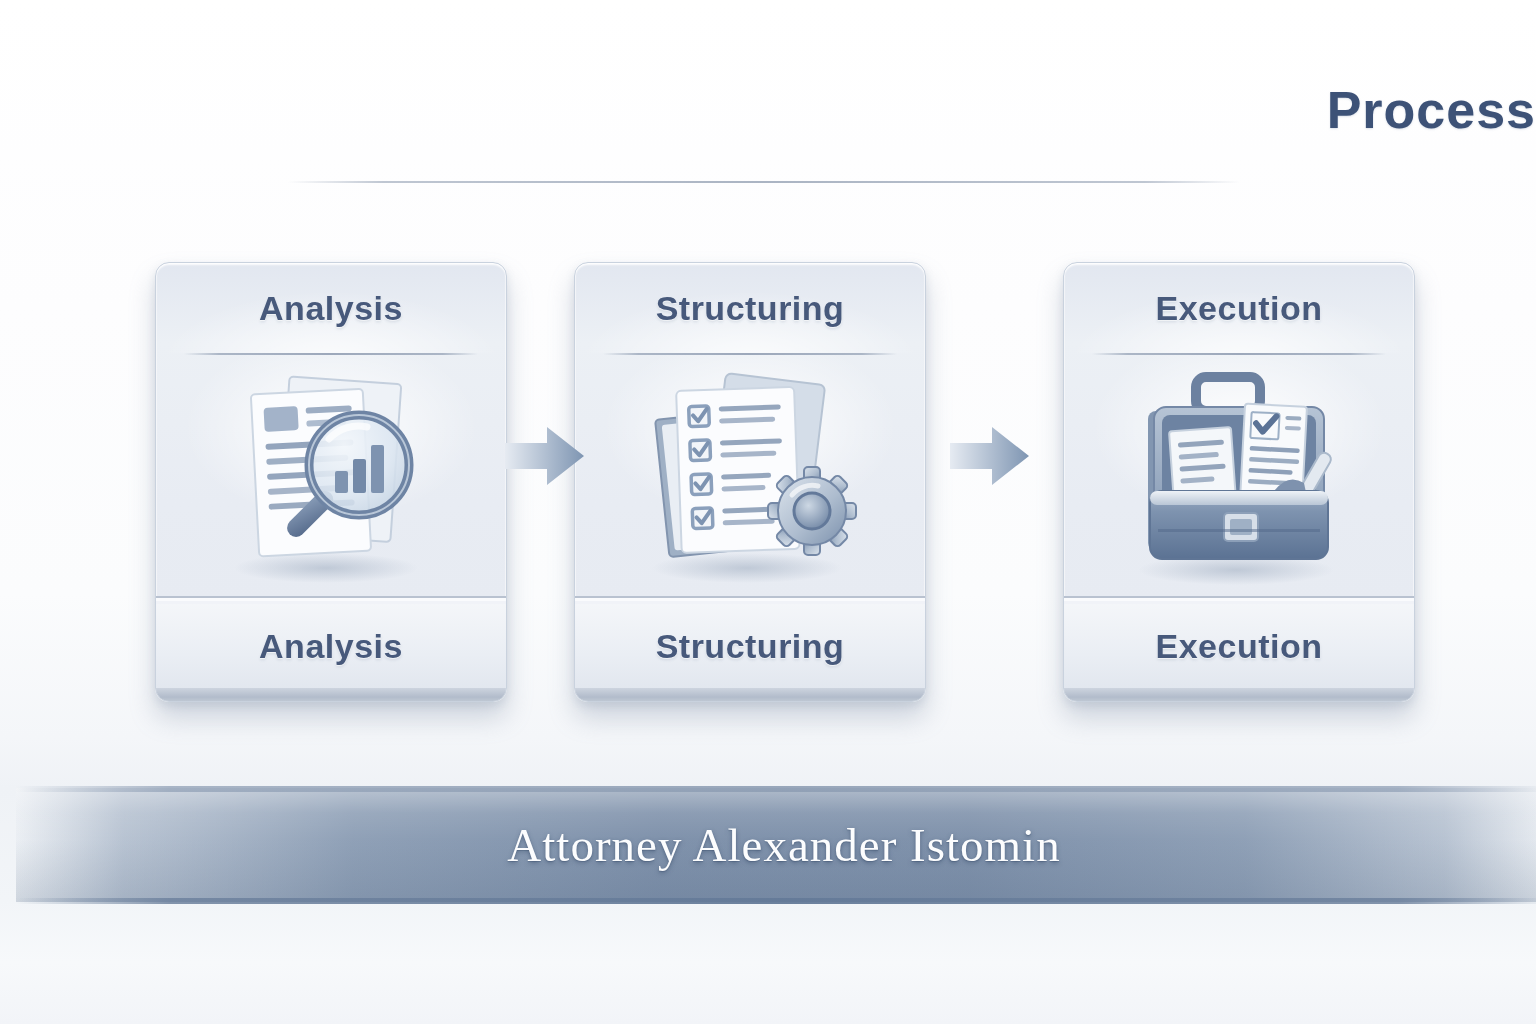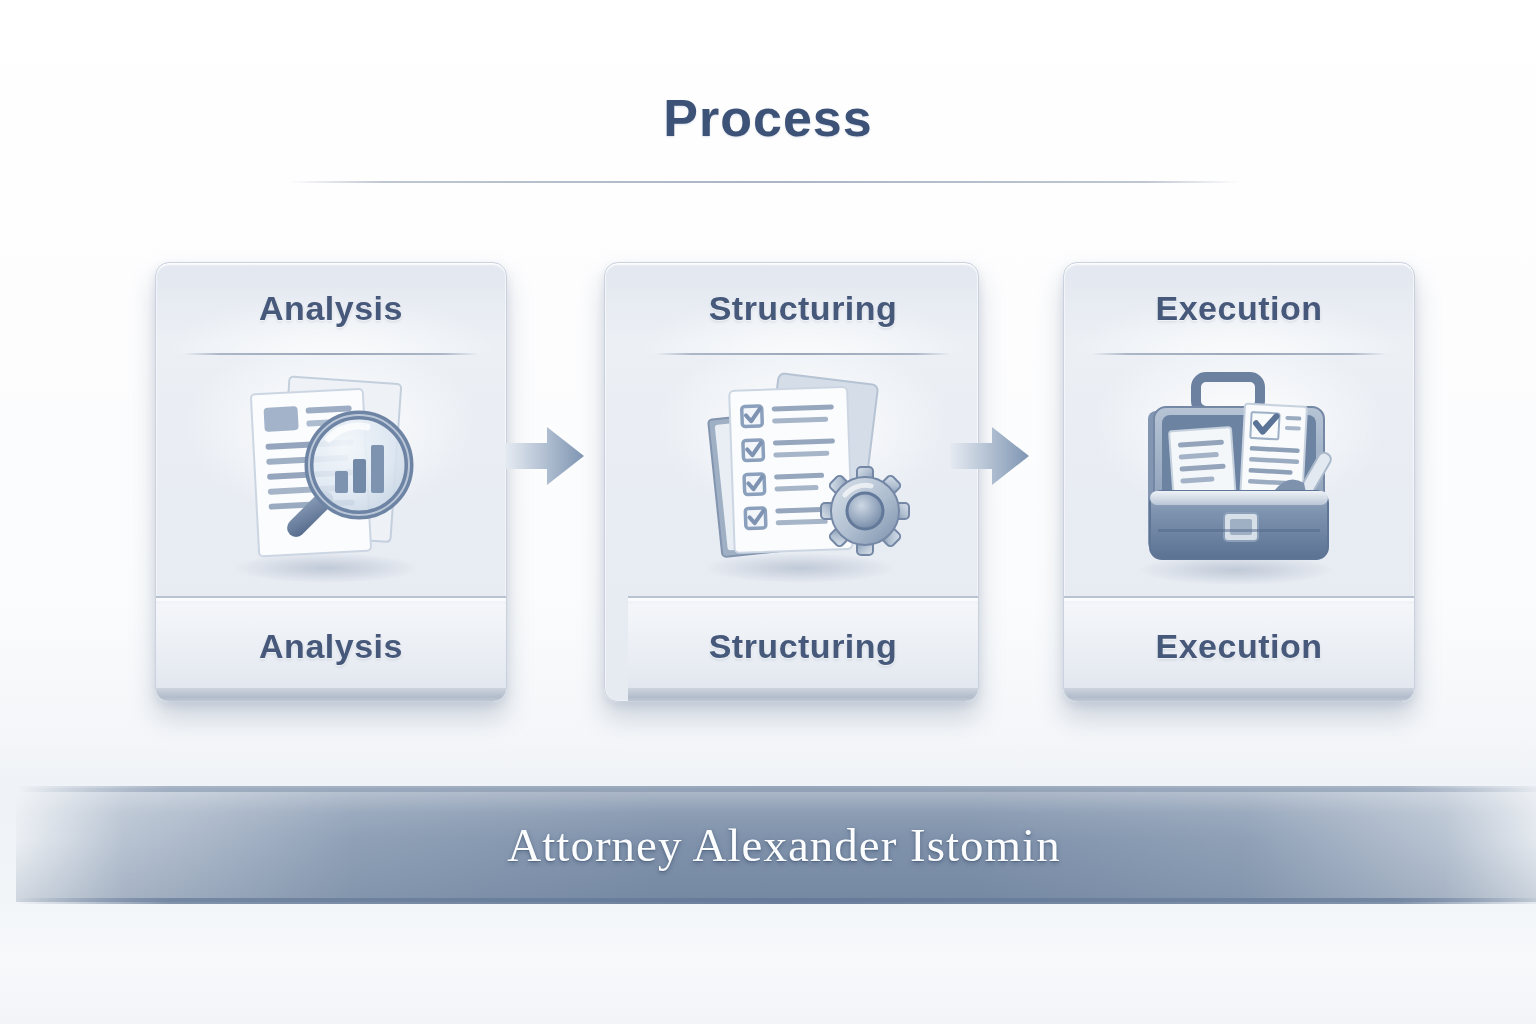--- a/index.html
+++ b/index.html
@@ -9,25 +9,24 @@
     background:linear-gradient(180deg,
       #ffffff 0%, #fdfdfe 30%, #fbfcfd 58%,
       #f4f6f9 72%, #eff2f6 77%,
       #f2f5f8 88%, #f7f9fb 94%, #f2f4f8 100%);
   }
   .stage{position:relative;width:1536px;height:1024px;}
 
   
   .page-title{
     position:absolute;left:0;top:80px;width:100%;
-    text-align:center;
+    text-align:right;
     font-size:52px;font-weight:700;letter-spacing:1px;
     color:#3d5277;
     text-shadow:0 1px 2px rgba(120,140,170,.25);
-    margin-top:8px;
   }
   .title-divider{
     position:absolute;top:181px;left:288px;width:952px;height:2px;
     background:linear-gradient(90deg,
       rgba(170,180,195,0) 0%, rgba(170,180,195,.75) 10%,
       rgba(150,162,180,.8) 50%,
       rgba(170,180,195,.75) 90%, rgba(170,180,195,0) 100%);
   }
 
   
@@ -37,21 +36,21 @@
     background:linear-gradient(180deg,#e2e7f0 0%,#ecf0f5 18%,#e8ecf3 55%,#e6eaf1 100%);
     border:1px solid #c9d2de;
     box-shadow:
       inset 0 2px 2px rgba(255,255,255,.9),
       inset 0 0 0 1px rgba(255,255,255,.35),
       0 16px 26px rgba(120,138,162,.32),
       0 4px 8px rgba(130,145,168,.18);
     display:flex;flex-direction:column;overflow:hidden;
   }
   .card-1{left:155px;}
-  .card-2{left:604px;padding-left:23px;}
+  .card-2{left:574px;}
   .card-3{left:1030px;margin-left:33px;}
 
   .card-header{
     height:90px;flex:0 0 auto;
     display:flex;align-items:center;justify-content:center;
     background:radial-gradient(ellipse 70% 120% at 50% 115%, rgba(255,255,255,.85), rgba(255,255,255,0) 70%);
   }
   .card-title, .card-caption{
     font-size:34px;font-weight:700;letter-spacing:.5px;
     color:#47597b;

